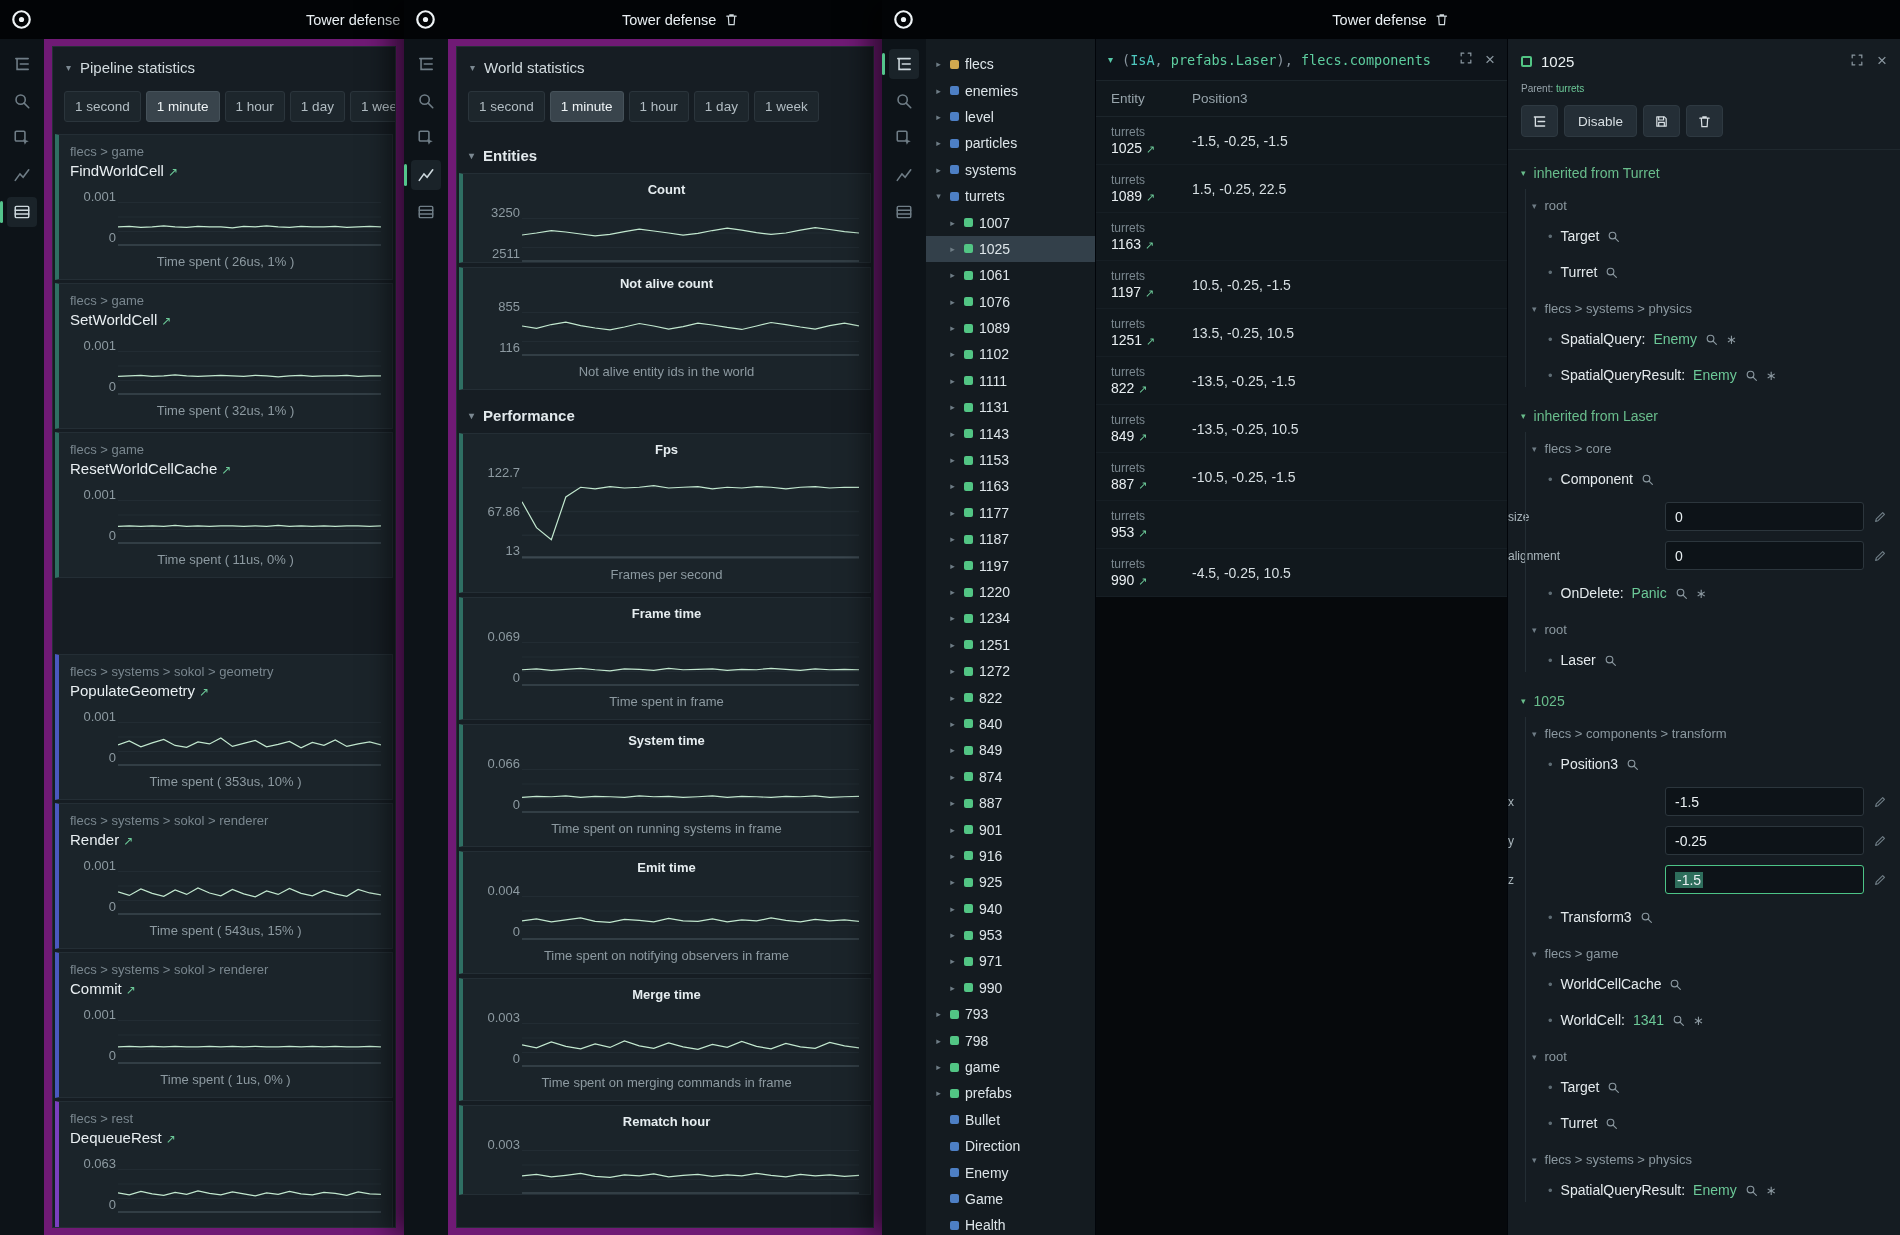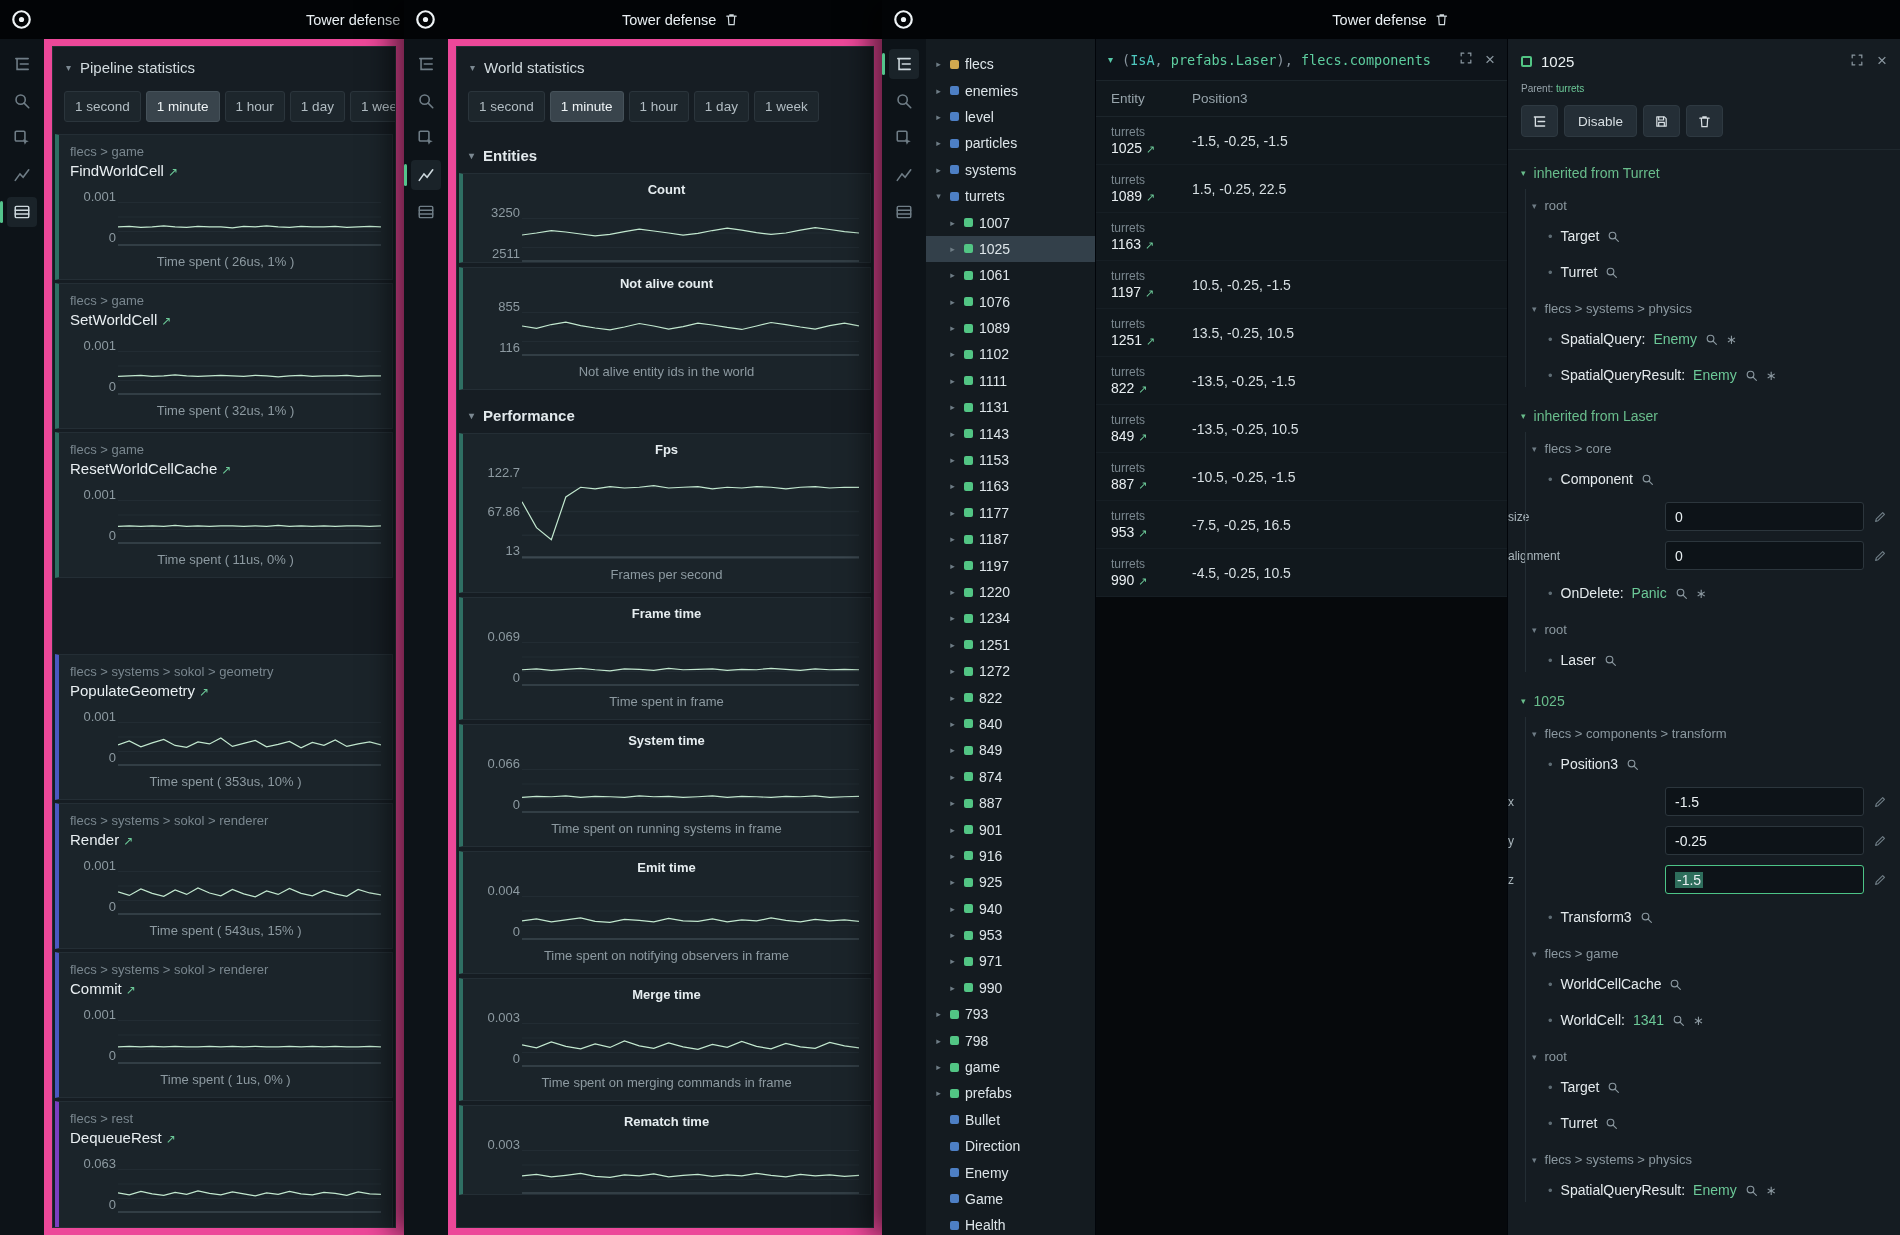--- a/index.html
+++ b/index.html
@@ -1,18 +1,18 @@
 <!DOCTYPE html>
 <html><head>
 <meta charset="utf-8">
 <style>
 *{margin:0;padding:0;box-sizing:border-box}
 html,body{width:1900px;height:1235px;overflow:hidden;background:#070b0e;
   font-family:"Liberation Sans",sans-serif;color:#dfe7ea;font-size:14px;cursor:default}
-.win{position:absolute;top:0;height:1235px;background:#ec4899;overflow:hidden}
+.win{position:absolute;top:0;height:1235px;background:#701a75;overflow:hidden}
 #win1{left:0;width:404px}
 #win2{left:404px;width:478px;box-shadow:-12px 0 26px rgba(0,0,0,.6)}
 #win3{left:882px;width:1018px;box-shadow:-12px 0 26px rgba(0,0,0,.6)}
 .topbar{height:39px;background:#020406;position:relative;overflow:hidden}
 .logo{position:absolute;left:10px;top:8px;width:23px;height:23px}
 .logo svg{width:23px;height:23px}
 .title{position:absolute;top:0;height:39px;white-space:nowrap;font-size:14.5px;color:#e9eff2;
   display:flex;align-items:center;gap:8px}
 #win1 .title{left:306px}
 #win2 .title{left:218px}
@@ -528,21 +528,21 @@
                       <line x1="0" y1="20.0" x2="100" y2="20.0" stroke="#222c33" stroke-width="0.6"></line>
                       <line x1="0" y1="30.0" x2="100" y2="30.0" stroke="#222c33" stroke-width="0.6"></line>
                       <line x1="0" y1="39.3" x2="100" y2="39.3" stroke="#3b474f" stroke-width="1"></line>
                       <polyline points="0.0,24.8 4.3,26.8 8.7,22.7 13.0,25.8 17.4,27.5 21.7,24.1 26.1,26.5 30.4,22.0 34.8,25.4 39.1,27.1 43.5,23.4 47.8,26.1 52.2,27.8 56.5,24.4 60.9,26.5 65.2,22.4 69.6,25.8 73.9,27.5 78.3,23.7 82.6,26.1 87.0,27.1 91.3,23.1 95.7,25.4 100.0,26.8" fill="none" stroke="#c2e8cf" stroke-width="1.2" vector-effect="non-scaling-stroke"></polyline>
                     </svg>
                   </div>
       </div>
       <div class="caption">Time spent on merging commands in frame</div>
     </div>
               <div class="wcard">
-      <div class="wtitle">Rematch time</div>
+      <div class="wtitle">Rematch hour</div>
       <div class="chart-row">
         <div class="ylabels">
                     <span>0.003</span>
                   </div>
         <div class="chart">
                     <svg viewBox="0 0 100 40" preserveAspectRatio="none">
                       <line x1="0" y1="10.0" x2="100" y2="10.0" stroke="#222c33" stroke-width="0.6"></line>
                       <line x1="0" y1="20.0" x2="100" y2="20.0" stroke="#222c33" stroke-width="0.6"></line>
                       <line x1="0" y1="30.0" x2="100" y2="30.0" stroke="#222c33" stroke-width="0.6"></line>
                       <line x1="0" y1="39.3" x2="100" y2="39.3" stroke="#3b474f" stroke-width="1"></line>
@@ -901,21 +901,20 @@
         <span class="qparent">turrets</span>
         <span class="qid">887 <span class="ext">↗</span></span>
       </div>
       <div class="qpos">-10.5, -0.25, -1.5</div>
     </div>
           <div class="qrow">
       <div class="qe">
         <span class="qparent">turrets</span>
         <span class="qid">953 <span class="ext">↗</span></span>
       </div>
-      <div class="qpos">-7.5, -0.25, 16.5</div>
     </div>
           <div class="qrow">
       <div class="qe">
         <span class="qparent">turrets</span>
         <span class="qid">990 <span class="ext">↗</span></span>
       </div>
       <div class="qpos">-4.5, -0.25, 10.5</div>
     </div>
         </div>
       <div class="qblack"></div>

